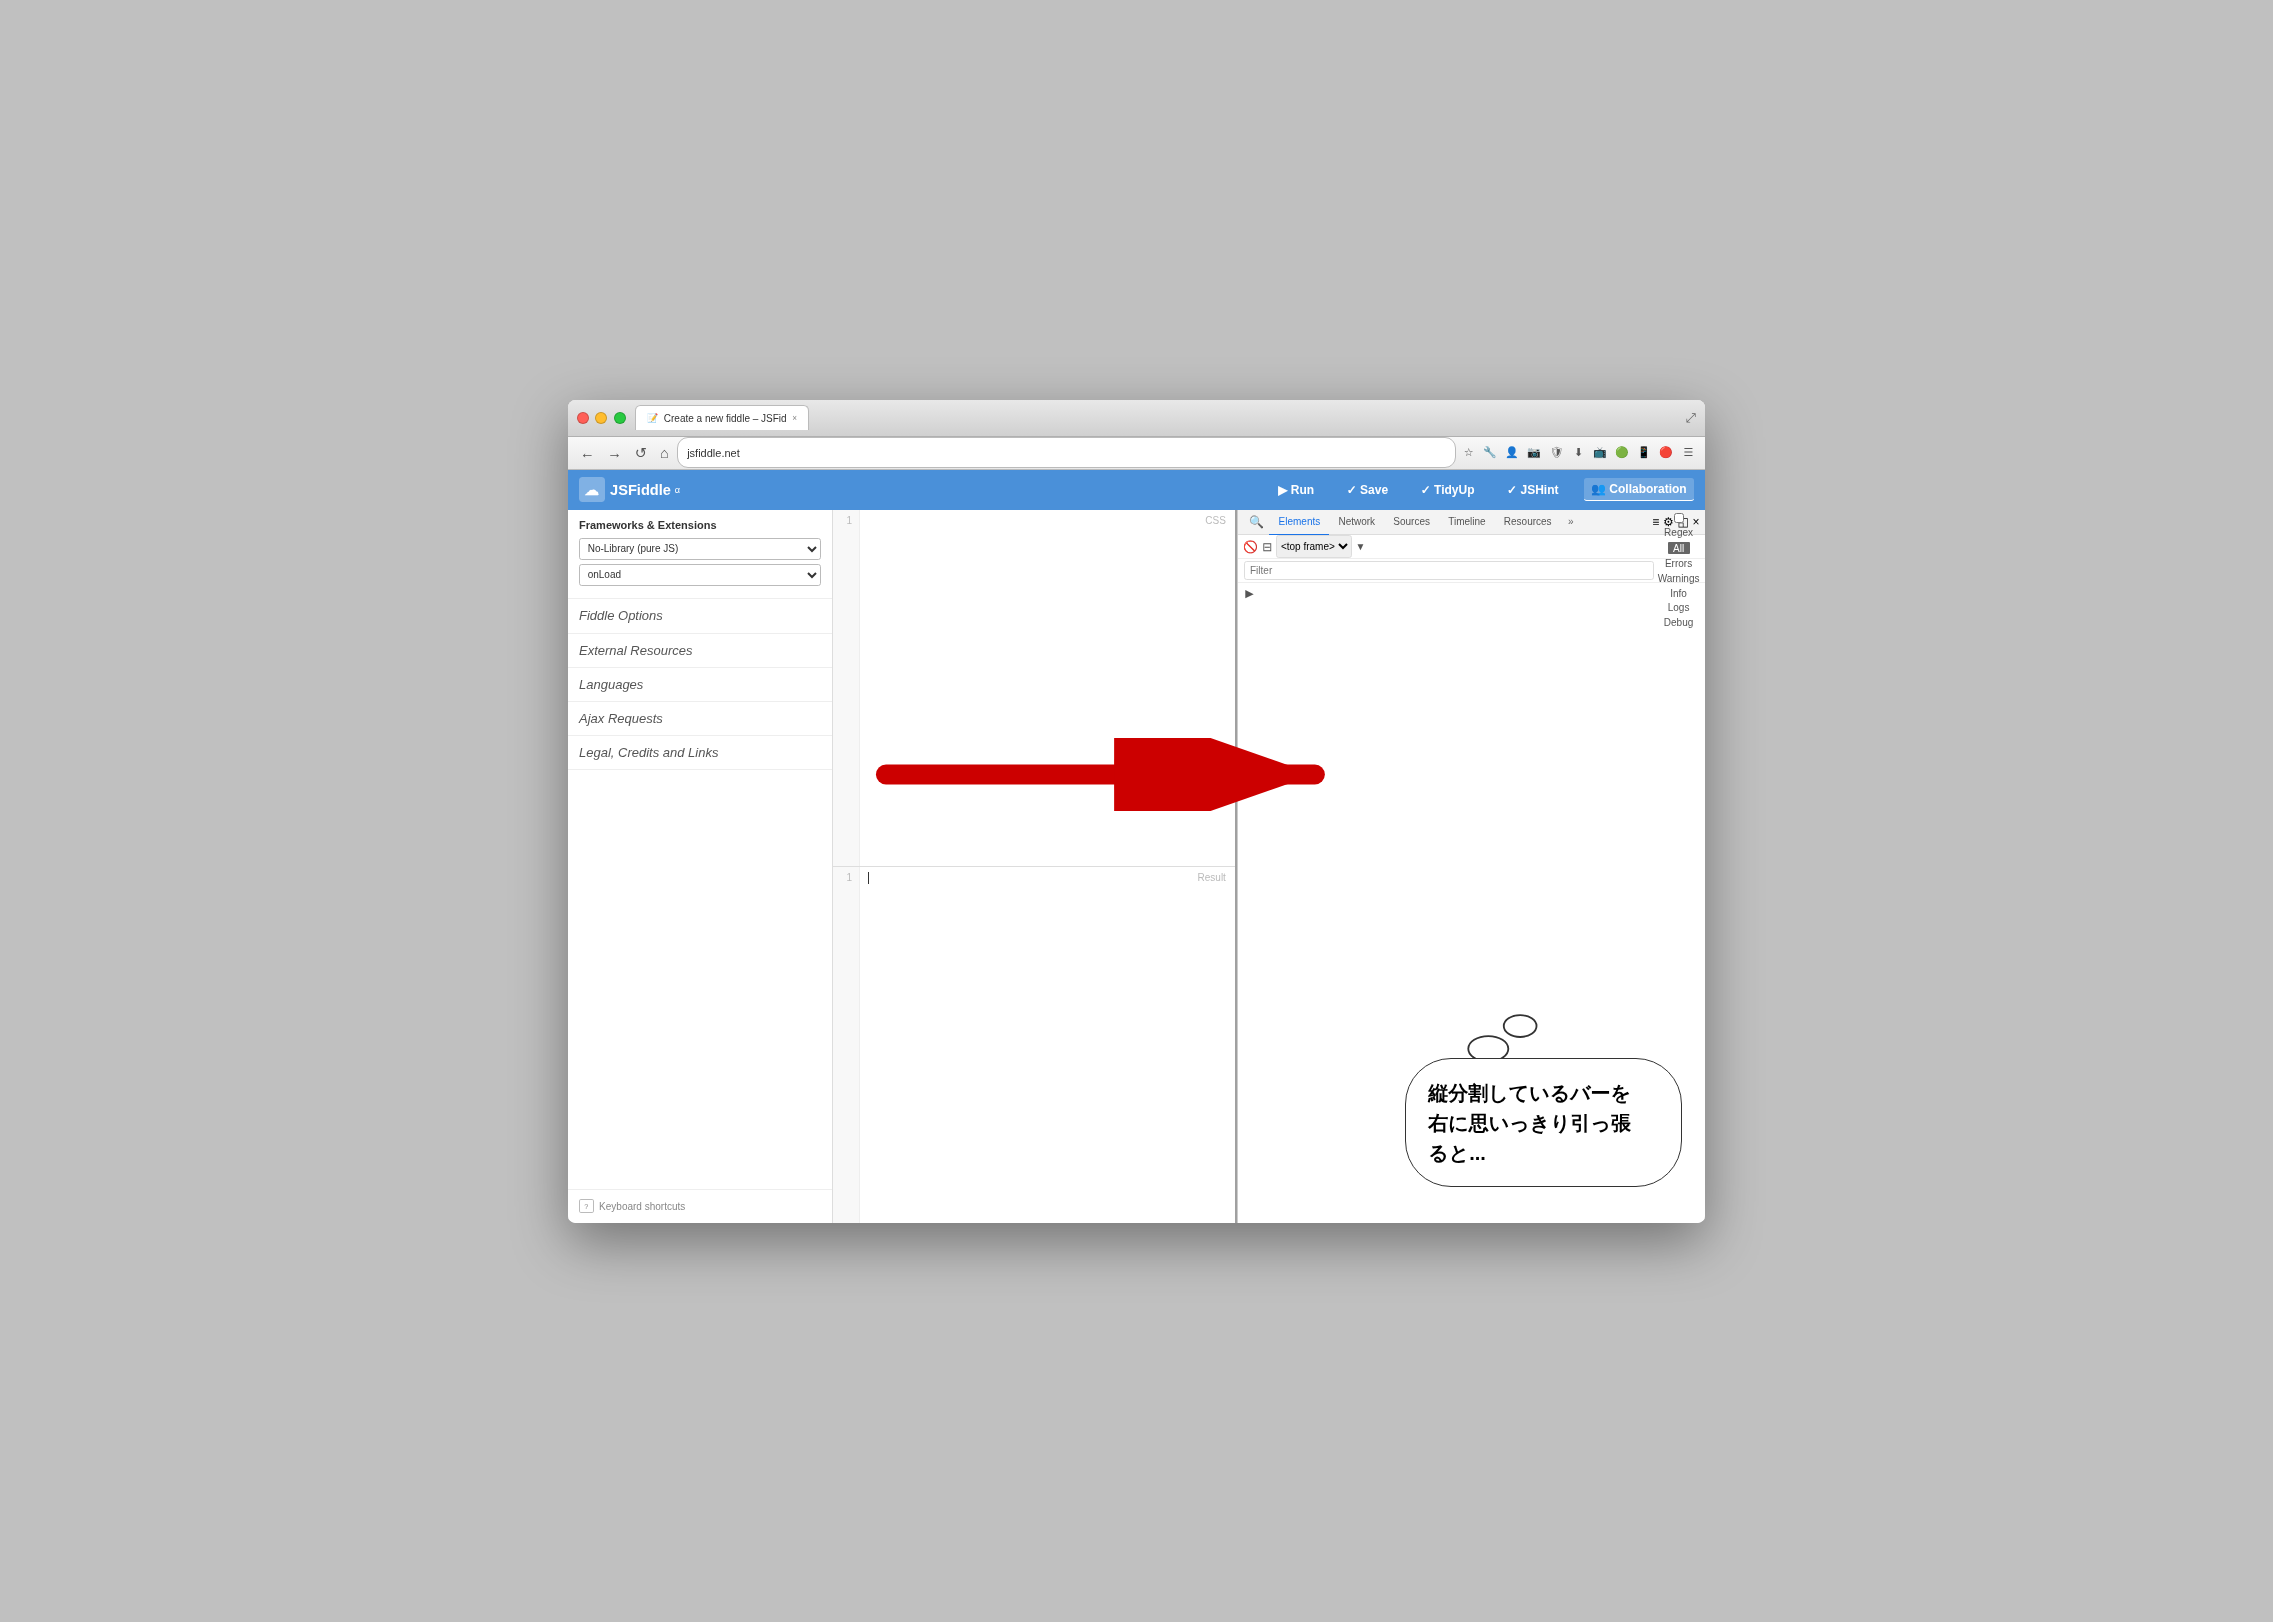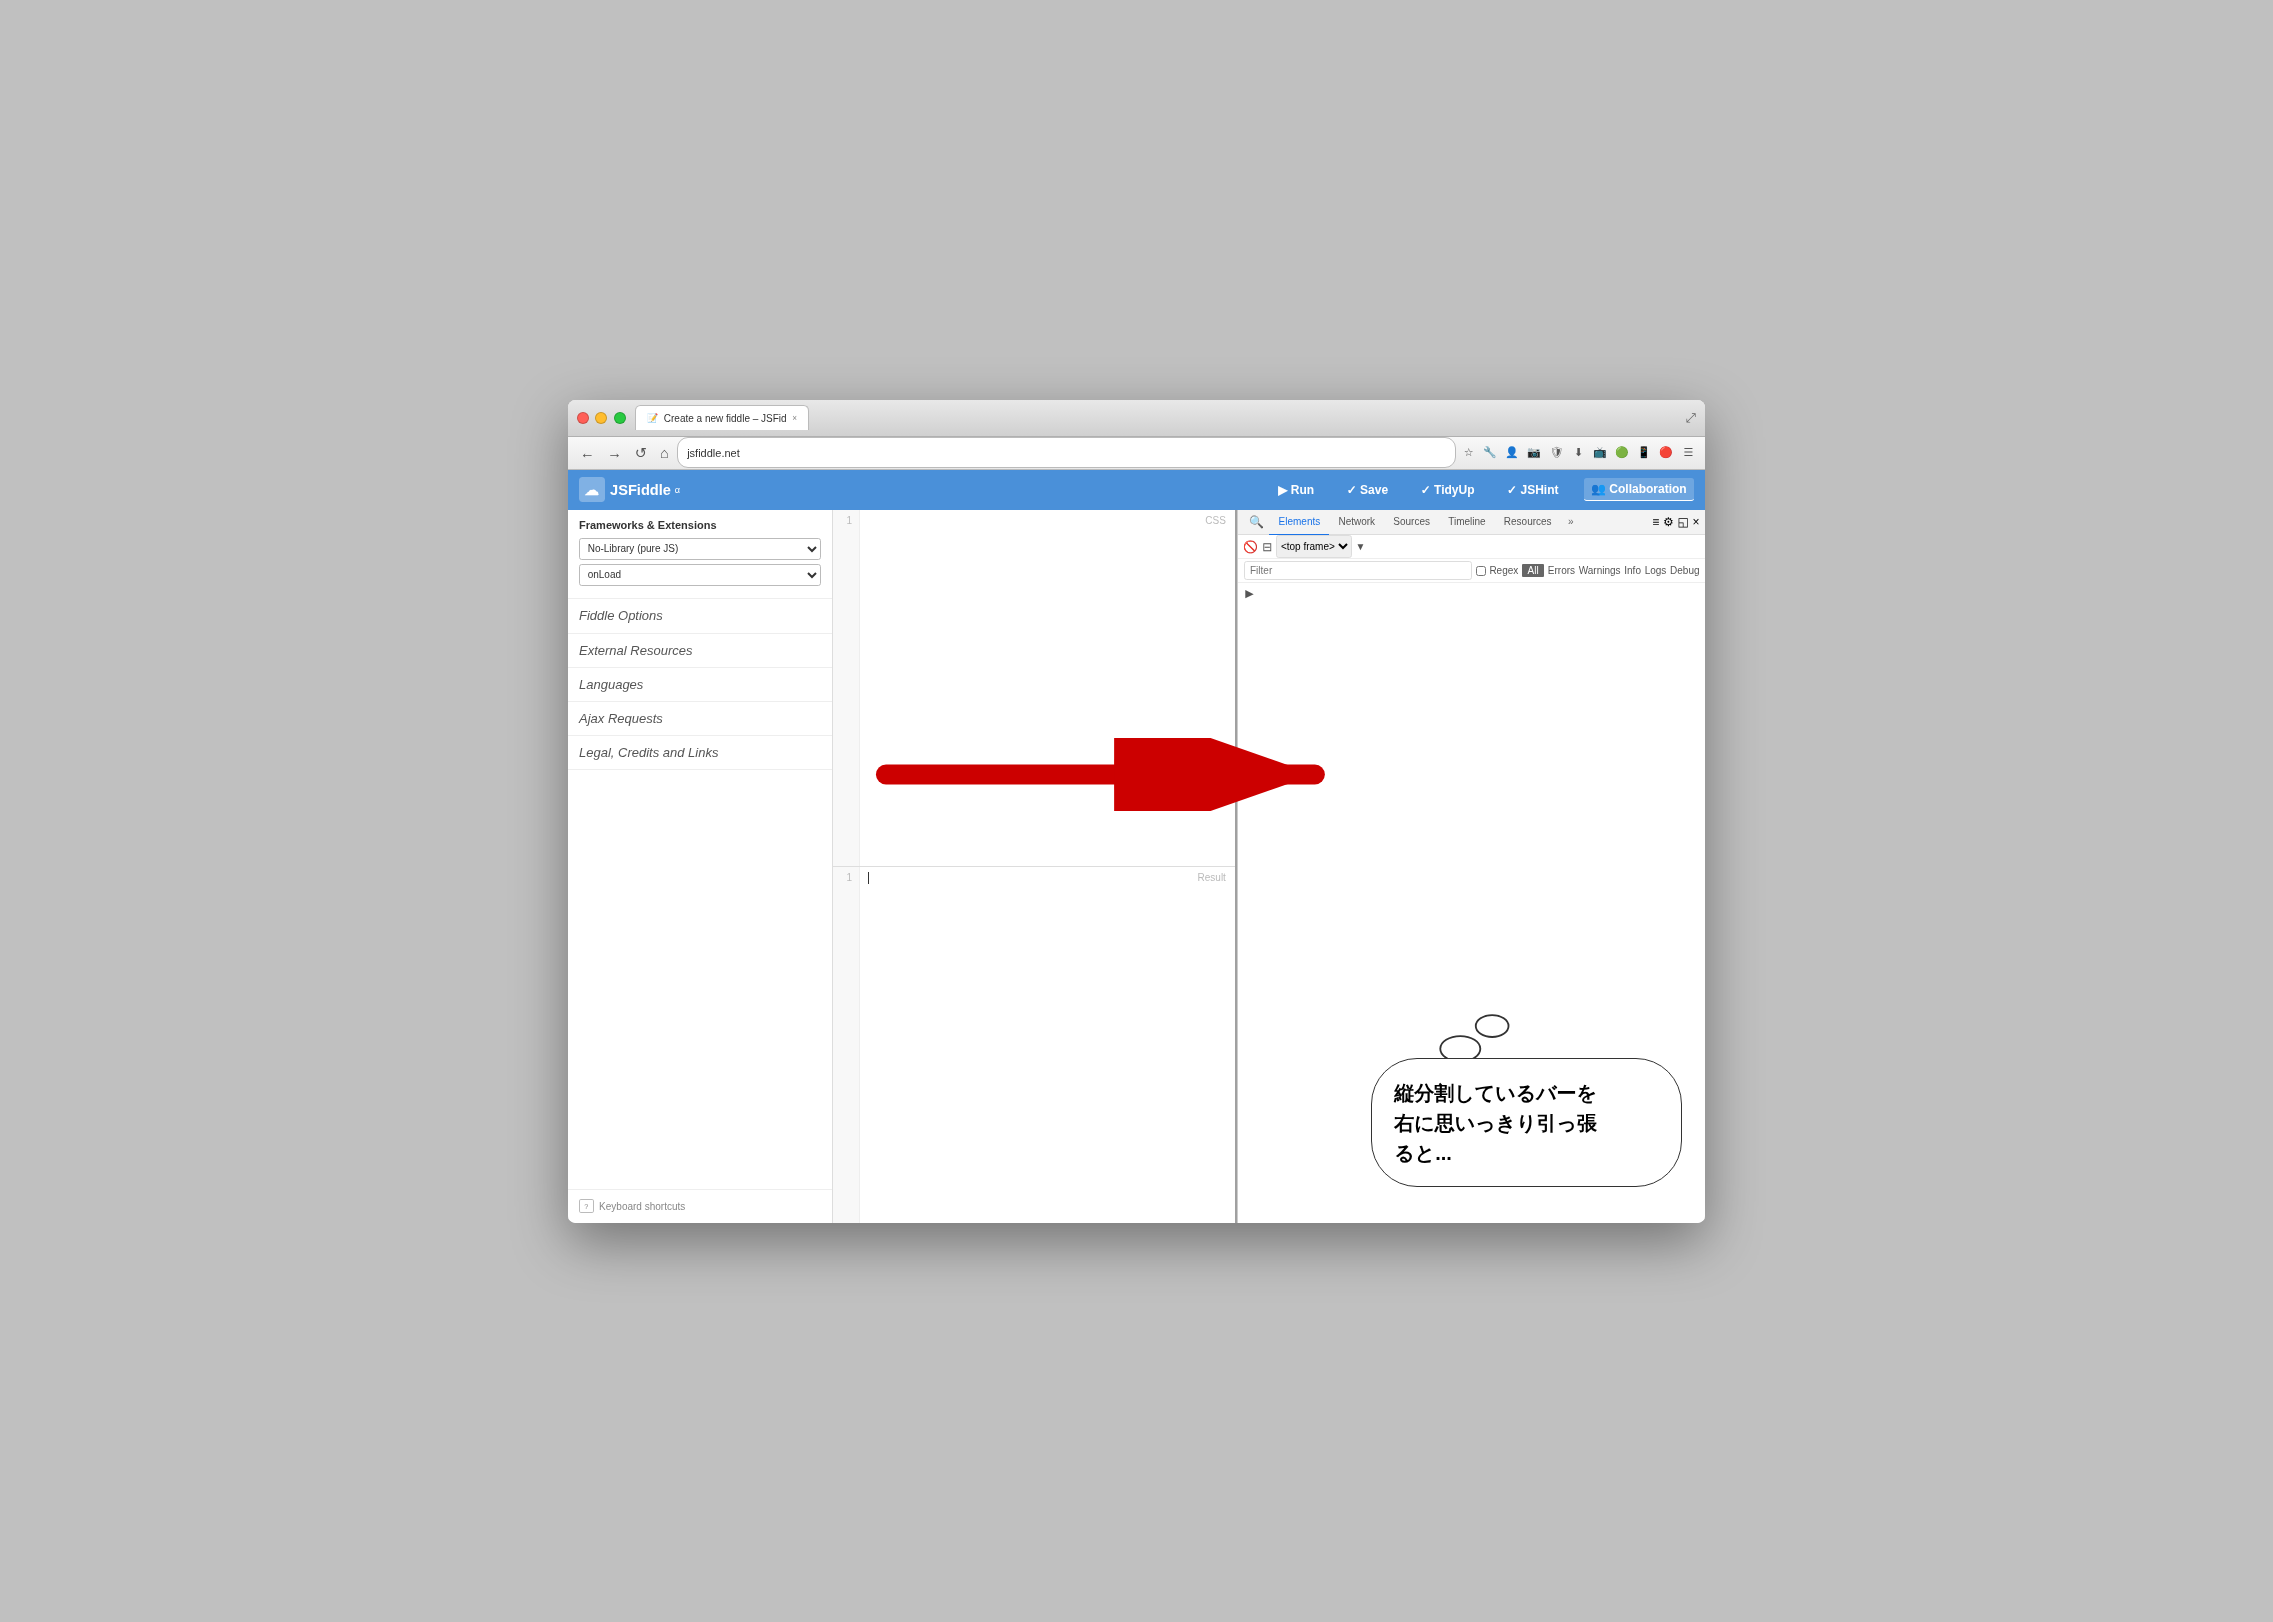--- a/index.html
+++ b/index.html
@@ -340,20 +340,21 @@
       padding: 0 5.5px;
       font-size: 10px;
       color: #333;
     }
     .devtools-filter-options {
       display: flex;
       align-items: center;
       gap: 3.7px;
       font-size: 10px;
       color: #555;
+      flex-direction: column;
     }
     .regex-cb { width: 10px; height: 10px; }
     .filter-btn {
       padding: 0.9px 5.5px;
       background: #666;
       color: white;
       border-radius: 1px;
       font-size: 10px;
     }
     
@@ -565,21 +566,21 @@
 
       <svg style="position:absolute; top:32%; left:18%; width:60%; height:73px;" viewBox="0 0 500 80">
         <defs>
           <marker id="arrowhead" markerWidth="10" markerHeight="7" refX="10" refY="3.5" orient="auto">
             <polygon points="0 0, 10 3.5, 0 7" fill="#cc0000"></polygon>
           </marker>
         </defs>
         <line x1="0" y1="40" x2="470" y2="40" stroke="#cc0000" stroke-width="22" marker-end="url(#arrowhead)" stroke-linecap="round"></line>
       </svg>
 
-      <div style="position:absolute; bottom:5%; right:2%; width:311px;">
+      <div style="position:absolute; bottom:5%; right:2%; width:277px;">
 
         <svg style="position:absolute; bottom:100%; left:20%; width:91px; height:73px;" viewBox="0 0 100 80">
           <ellipse cx="30" cy="70" rx="22" ry="14" fill="white" stroke="#333" stroke-width="2"></ellipse>
           <ellipse cx="65" cy="45" rx="18" ry="12" fill="white" stroke="#333" stroke-width="2"></ellipse>
         </svg>
 
         <div class="thought-text">
           <span>縦分割しているバーを</span><br>
           <span>右に思いっきり引っ張</span><br>
           <span>ると...</span>

